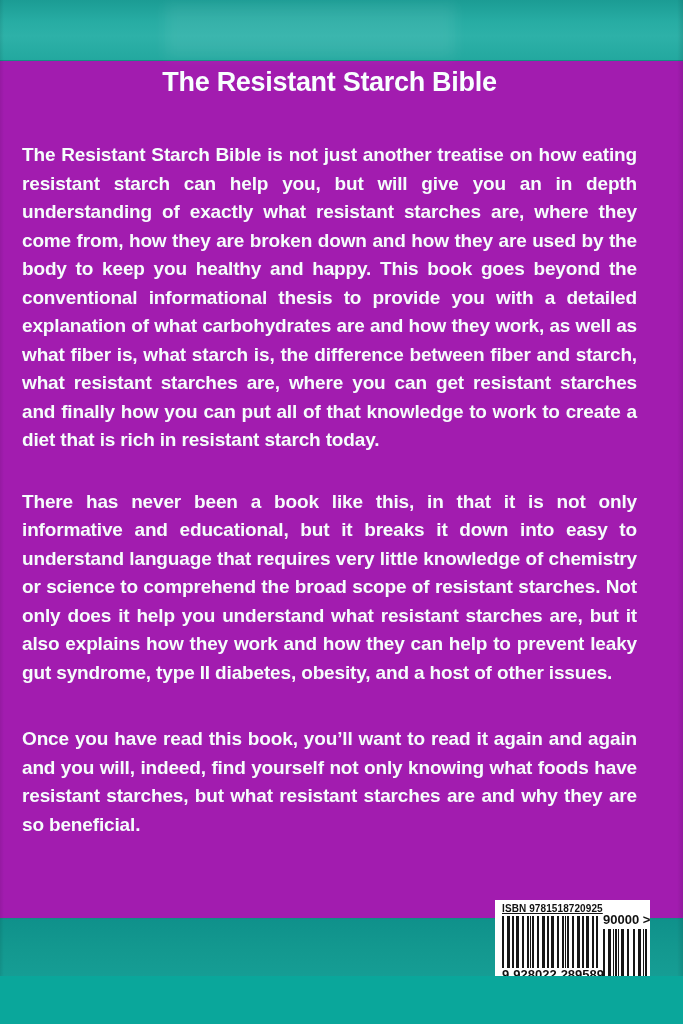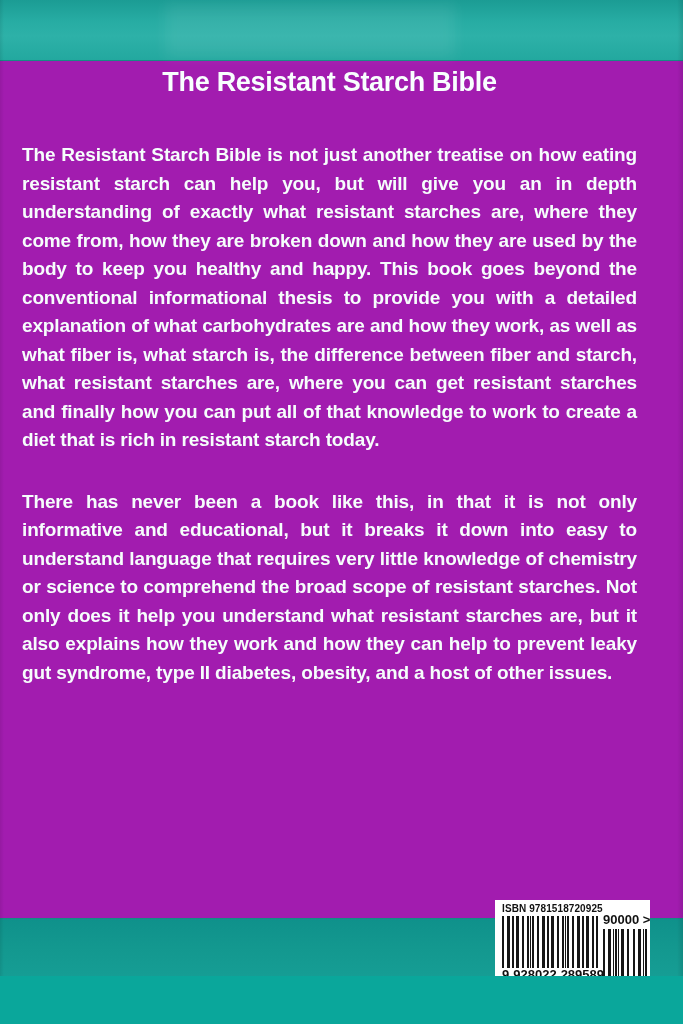--- a/index.html
+++ b/index.html
@@ -51,21 +51,21 @@
     position:absolute;left:0;top:1013px;right:0;height:11px;z-index:4;
     background:#0B9C93;border-top:1px solid rgba(0,60,55,0.25);
   }
   .barcode-box{
     position:absolute;left:495px;top:900px;width:155px;height:96px;z-index:5;
     background:#FFFFFF;color:#111;
   }
   .bc-main{position:absolute;left:7px;top:3px;width:96px;}
   .isbn-label{
     font-size:10px;font-weight:bold;line-height:12px;text-align:center;
-    letter-spacing:0.1px;white-space:nowrap;
+    letter-spacing:0.1px;white-space:nowrap;text-decoration:underline;
   }
   .ean-wrap{position:relative;margin-top:1px;height:57px;}
   .ean-bars{
     position:absolute;inset:0;background-color:#FFFFFF;
     background-image:
       repeating-linear-gradient(90deg,#161616 0 2px,transparent 2px 5px),
       repeating-linear-gradient(90deg,#161616 0 1px,transparent 1px 7px);
     box-shadow:inset 2px 0 0 #161616, inset -2px 0 0 #161616;
   }
   .digits-row{
@@ -94,20 +94,21 @@
 
   <div class="top-band">
     <div class="sheen"></div>
   </div>
 
   <div class="content">
     <h1 class="title">The Resistant Starch Bible</h1>
     <div class="blurb">
       <p class="p1">The Resistant Starch Bible is not just another treatise on how eating resistant starch can help you, but will give you an in depth understanding of exactly what resistant starches are, where they come from, how they are broken down and how they are used by the body to keep you healthy and happy. This book goes beyond the conventional informational thesis to provide you with a detailed explanation of what carbohydrates are and how they work, as well as what fiber is, what starch is, the difference between fiber and starch, what resistant starches are, where you can get resistant starches and finally how you can put all of that knowledge to work to create a diet that is rich in resistant starch today.</p>
       <p class="p2">There has never been a book like this, in that it is not only informative and educational, but it breaks it down into easy to understand language that requires very little knowledge of chemistry or science to comprehend the broad scope of resistant starches. Not only does it help you understand what resistant starches are, but it also explains how they work and how they can help to prevent leaky gut syndrome, type II diabetes, obesity, and a host of other issues.</p>
+      <p class="p3">Once you have read this book, you’ll want to read it again and again and you will, indeed, find yourself not only knowing what foods have resistant starches, but what resistant starches are and why they are so beneficial.</p>
     </div>
   </div>
 
   <div class="bottom-band"></div>
   <div class="bottom-strip"></div>
 
   <div class="barcode-box">
     <div class="bc-main">
       <div class="isbn-label">ISBN 9781518720925</div>
       <div class="ean-wrap">

